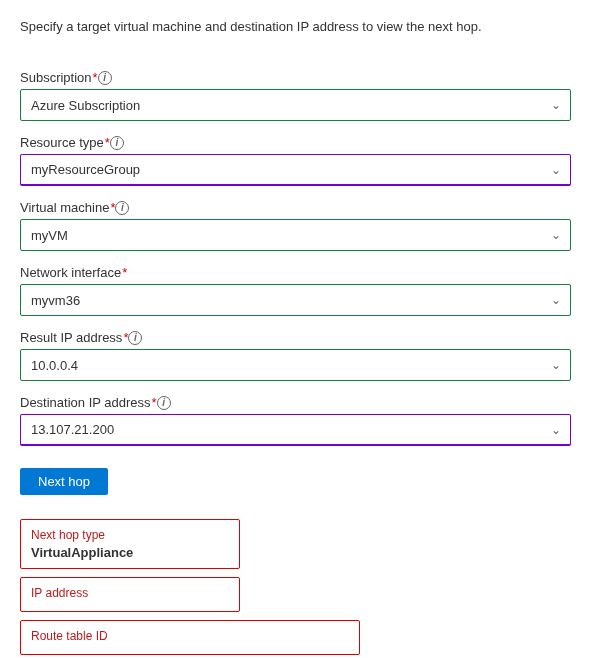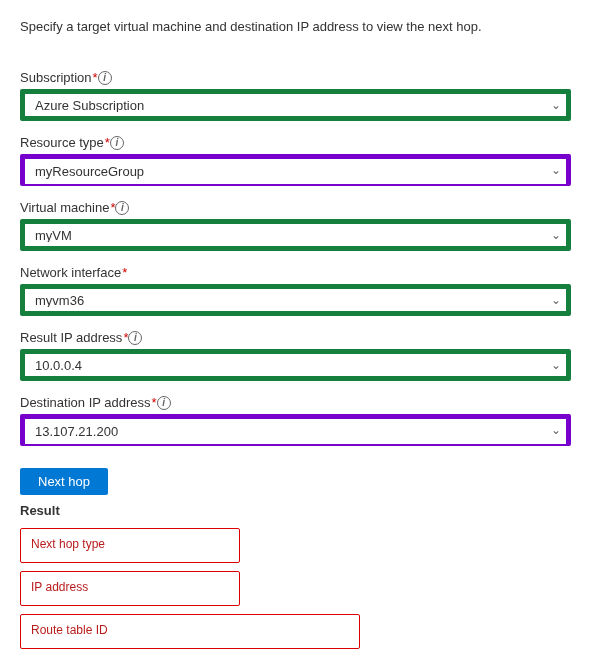--- a/index.html
+++ b/index.html
@@ -47,21 +47,21 @@
       font-weight: bold;
       line-height: 1;
     }
     .select-wrapper {
       position: relative;
       width: 100%;
     }
     .select-field {
       width: 100%;
       height: 32px;
-      border: 5px solid #15803d;
+      border: 1px solid #15803d;
       border-radius: 2px;
       padding: 4px 32px 4px 10px;
       font-size: 13px;
       color: #333;
       background: #fff;
       appearance: none;
       -webkit-appearance: none;
       cursor: pointer;
       outline: none;
     }
@@ -80,21 +80,21 @@
     }
     .next-hop-btn {
       background: #0078d4;
       color: #fff;
       border: none;
       padding: 6px 18px;
       font-size: 13px;
       cursor: pointer;
       border-radius: 2px;
       margin-top: 8px;
-      margin-bottom: 4px;
+      margin-bottom: 20px;
       font-family: inherit;
     }
     .result-section {
       margin-top: 4px;
     }
     .result-title {
       font-size: 13px;
       font-weight: 600;
       color: #333;
       margin-bottom: 10px;
@@ -216,24 +216,24 @@
     </select>
     <span class="chevron-icon">⌄</span>
   </div>
 </div>
 
 
 <button class="next-hop-btn">Next hop</button>
 
 
 <div class="result-section">
-  <div class="result-title">Result</div>
 
   <div class="result-card">
     <div class="result-card-label">Next hop type</div>
+    <div class="result-card-value">VirtualAppliance</div>
   </div>
 
   <div class="result-card">
     <div class="result-card-label">IP address</div>
   </div>
 
   <div class="result-card result-card-wide">
     <div class="result-card-label">Route table ID</div>
 
   </div>

